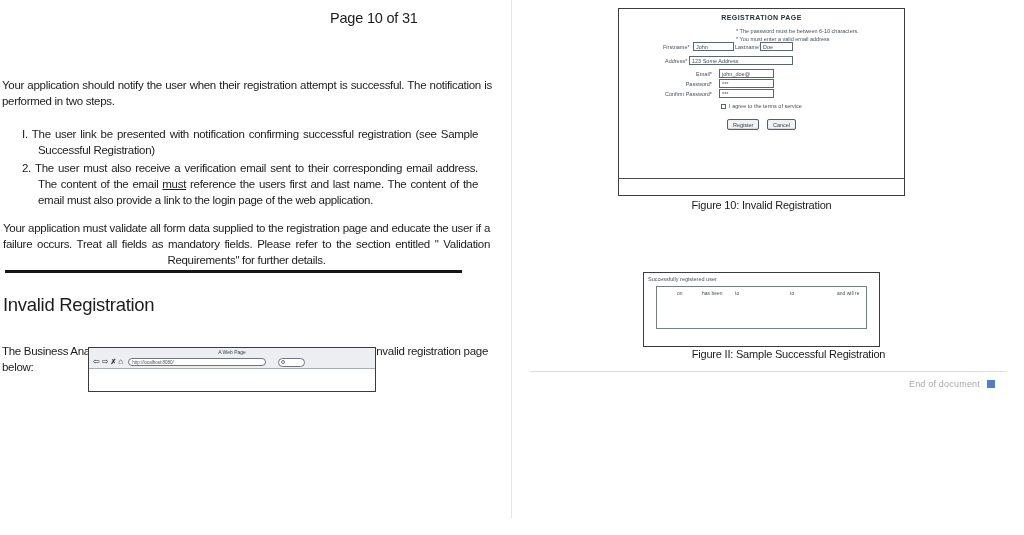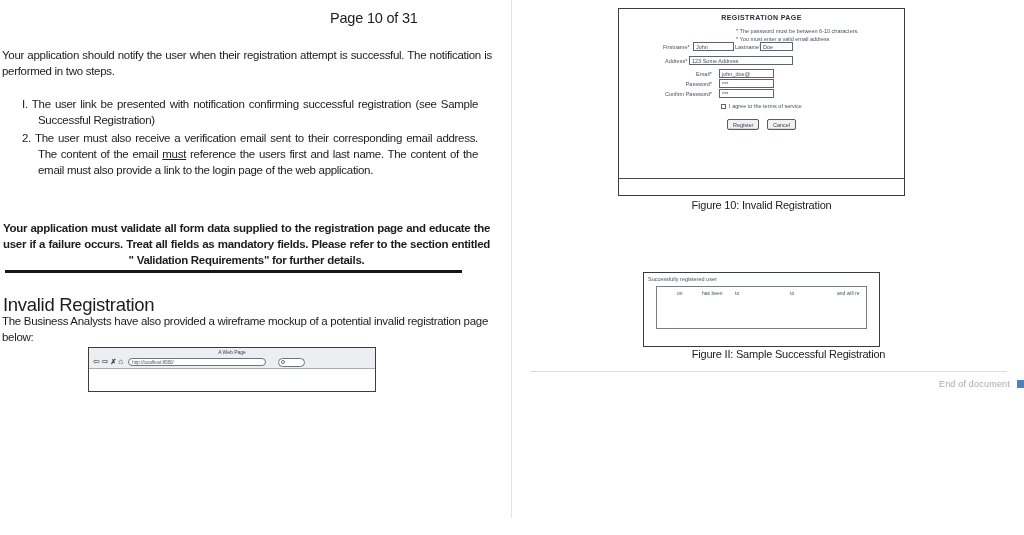--- a/index.html
+++ b/index.html
@@ -1,31 +1,31 @@
 <!DOCTYPE html>
 <html><head>
 <meta charset="utf-8">
 <style>
   * { margin:0; padding:0; box-sizing:border-box; }
   html,body { background:#fff; }
   body { font-family:"Liberation Sans", sans-serif; color:#1c1c1c; }
   .page { position:relative; width:1024px; height:535px; background:#fff; overflow:hidden; }
 
   .body-text { font-size:11.5px; letter-spacing:-0.3px; line-height:16px; color:#1c1c1c; }
-  .justify { text-align:justify; }
+  .justify { text-align:justify;margin-top:30px; }
   .abs { position:absolute; }
 
   .v-divider { position:absolute; left:511px; top:0; width:1px; height:518px; background:#e4e4e4; }
 
   .page-number { position:absolute; left:330px; top:10px; font-size:14.5px; letter-spacing:-0.2px; }
 
   .list-item { padding-left:16px; text-indent:-16px; }
   .u { text-decoration:underline; }
 
-  .validation-para { text-align:justify; text-align-last:center;font-weight:bold; }
+  .validation-para { text-align:justify; text-align-last:center; }
 
   .thick-rule { position:absolute; left:5px; top:270px; width:457px; height:2.5px; background:#161616; }
 
   .section-heading { position:absolute; left:3px; top:294px; font-size:18.5px; letter-spacing:-0.3px; font-weight:500; }
 
   
   .browser-box { position:absolute; left:88px; top:347px; width:288px; height:45px; border:1px solid #3c3c3c; background:#fff; }
   .browser-chrome { height:21px; background:#eceef2; border-bottom:1px solid #a8adb3; }
   .browser-titlebar { height:8px; text-align:center; font-size:5px; line-height:8px; color:#39414a; }
   .browser-toolbar { display:flex; align-items:center; height:12px; padding:0 4px; }
@@ -56,21 +56,21 @@
 
   .fig-caption { position:absolute; text-align:center; font-size:11px; letter-spacing:-0.2px; color:#1c1c1c; }
 
   
   .succ-box { position:absolute; left:643px; top:272px; width:237px; height:75px; border:1px solid #3c3c3c; background:#fff; }
   .succ-header { position:absolute; left:4px; top:3px; font-size:5.5px; color:#46525c; white-space:nowrap; }
   .succ-inner { position:absolute; left:12px; top:13px; width:211px; height:43px; border:1px solid #767d84; }
   .frag { position:absolute; top:3px; font-size:5px; color:#46525c; white-space:nowrap; }
 
   .light-rule { position:absolute; left:530px; top:371px; width:477px; height:1px; background:#dcdcdc; }
-  .end-doc { position:absolute; left:538px; top:379px; width:487px; text-align:right; font-size:9px; color:#a9a9a9;
+  .end-doc { position:absolute; left:508px; top:379px; width:487px; text-align:right; font-size:9px; color:#a9a9a9;
              letter-spacing:0.2px; }
   .end-doc-square { display:inline-block; width:8px; height:8px; background:#4f81bd; margin-left:7px; vertical-align:-1px; }
 </style>
 </head>
 <body>
 
 <div class="page">
 
   <div class="v-divider"></div>
 

